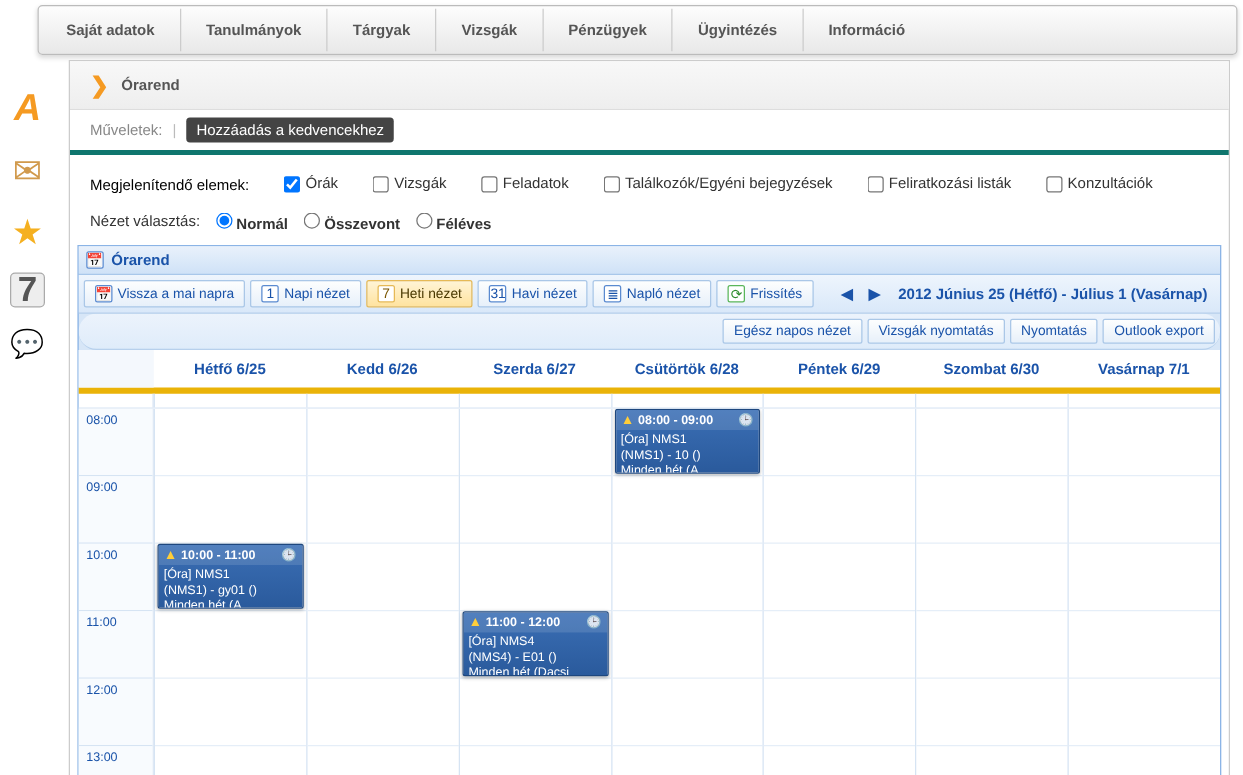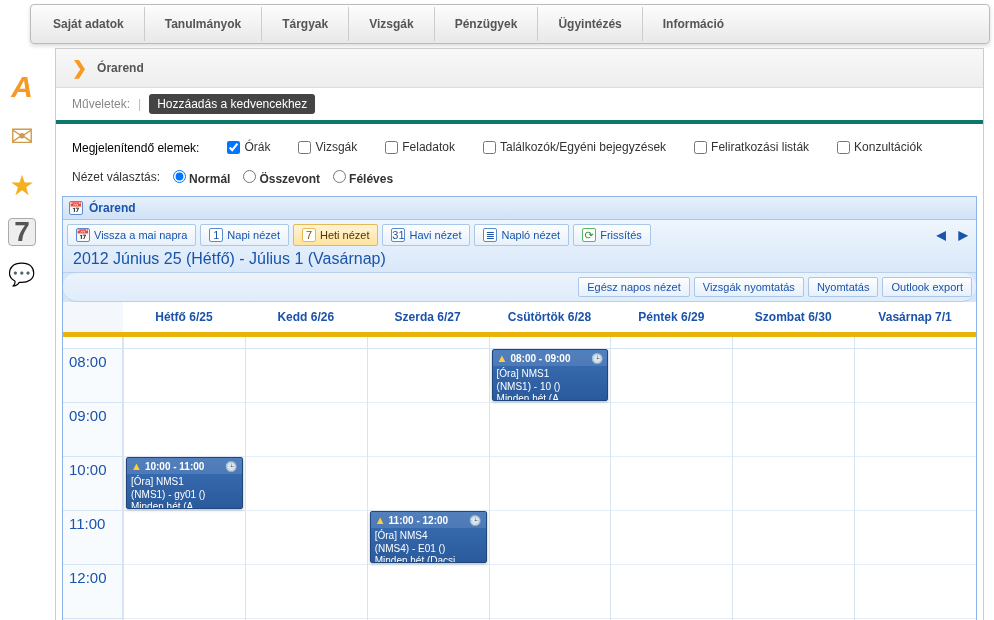--- a/index.html
+++ b/index.html
@@ -139,21 +139,21 @@
     cursor:pointer;
     border-radius:2px;
   }
   .tbtn.active {
     background:linear-gradient(#fff4d6,#ffe39f);
     border-color:#e6b956;
     color:#4a3800;
   }
   .tbar .spacer { flex:1; }
   .navbtn { width:18px; text-align:center; color:#1a53a9; font-weight:bold; cursor:pointer; border:1px solid transparent; padding:2px;}
-  .range { color:#1a53a9; font-size:16px; font-weight:normal; padding:0 6px;}
+  .range { color:#1a53a9; font-size:12px; font-weight:bold; padding:0 6px;}
 
   .tbar2 {
     background: linear-gradient(#ecf3fc,#dfecfa);
     border-bottom:1px solid #b7d0ec;
     padding:4px;
     display:flex;
     justify-content:flex-end;
     gap:4px;
     border-radius:14px;
   }
@@ -178,21 +178,21 @@
   .timecol {
     grid-column:1;
     display:flex;
     flex-direction:column;
     border-right:1px solid #d6e4f3;
   }
   .timecell {
     height:54px;
     border-bottom:1px solid #d6e4f3;
     color:#1a53a9;
-    font-size:15px;
+    font-size:10px;
     padding:4px 6px;
     background:#f8fbfe;
   }
   .daycol {
     border-left:1px solid #d6e4f3;
     position:relative;
     display:flex;
     flex-direction:column;
   }
   .hourline { height:54px; border-bottom:1px solid #e5eef8;}

